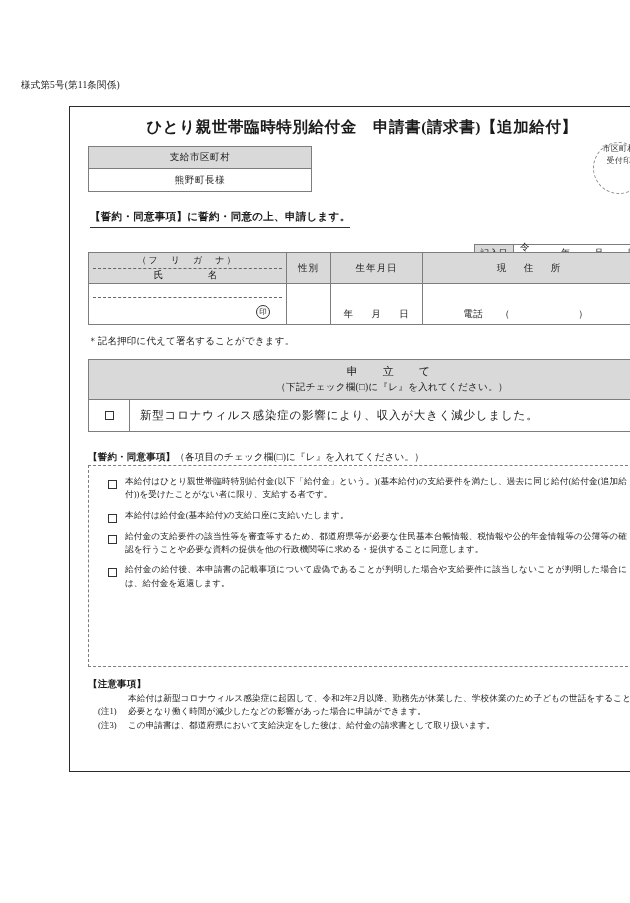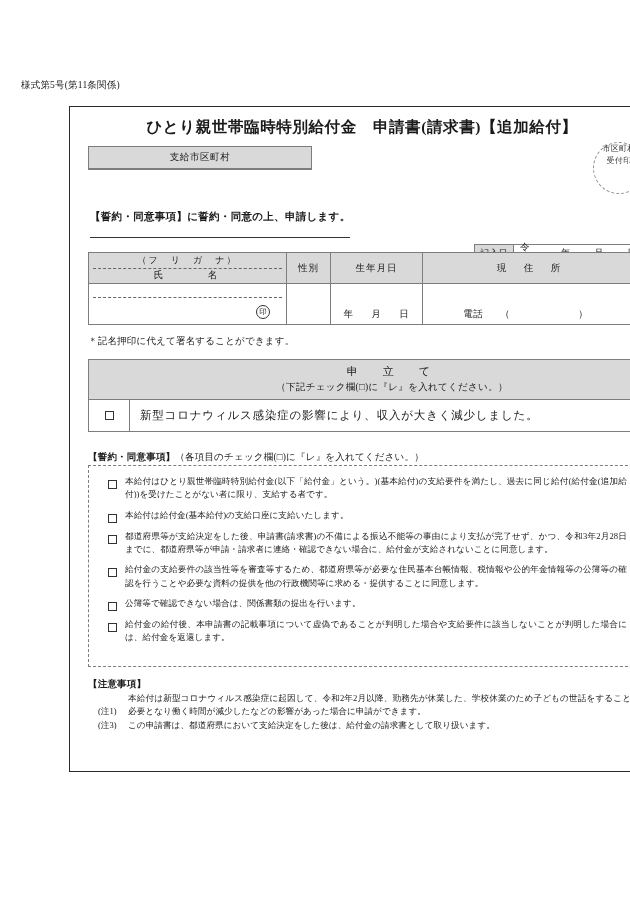--- a/index.html
+++ b/index.html
@@ -104,21 +104,21 @@
 
   
   .pledge-lead {
     position: absolute;
     left: 20px;
     top: 103px;
     font-size: 10.5px;
     font-weight: bold;
     letter-spacing: 0.3px;
     border-bottom: 1px solid #333;
-    padding-bottom: 13px;
+    padding-bottom: 3px;
     white-space: nowrap;
   }
 
   
   .date-strip {
     position: absolute;
     left: 404px;
     top: 137px;
     width: 164px;
     height: 19px;
@@ -394,20 +394,21 @@
 <div class="page">
 
   <div class="form-no">様式第5号(第11条関係)</div>
 
   <div class="frame">
 
     <div class="doc-title">ひとり親世帯臨時特別給付金　申請書(請求書)【追加給付】</div>
 
     <div class="muni-box">
       <div class="muni-row head">支給市区町村</div>
+      <div class="muni-row body">熊野町長様</div>
     </div>
 
     <div class="stamp">
       <span>市区町村</span>
       <span>受付印</span>
     </div>
 
     <div class="pledge-lead">【誓約・同意事項】に誓約・同意の上、申請します。</div>
 
     <div class="date-strip">
@@ -509,33 +510,21 @@
       <div class="pledge-item">
         <div class="cbwrap">
             <span class="cbox"></span>
           </div>
         <div class="ptxt">本給付は給付金(基本給付)の支給口座に支給いたします。</div>
       </div>
       <div class="pledge-item">
         <div class="cbwrap">
             <span class="cbox"></span>
           </div>
-        <div class="ptxt">都道府県等が支給決定をした後、申請書(請求書)の不備による振込不能等の事由により支払が完了せず、かつ、令和3年2月28日までに、都道府県等が申請・請求者に連絡・確認できない場合に、給付金が支給されないことに同意します。</div>
-      </div>
-      <div class="pledge-item">
-        <div class="cbwrap">
-            <span class="cbox"></span>
-          </div>
         <div class="ptxt">給付金の支給要件の該当性等を審査等するため、都道府県等が必要な住民基本台帳情報、税情報や公的年金情報等の公簿等の確認を行うことや必要な資料の提供を他の行政機関等に求める・提供することに同意します。</div>
-      </div>
-      <div class="pledge-item">
-        <div class="cbwrap">
-            <span class="cbox"></span>
-          </div>
-        <div class="ptxt">公簿等で確認できない場合は、関係書類の提出を行います。</div>
       </div>
       <div class="pledge-item">
         <div class="cbwrap">
             <span class="cbox"></span>
           </div>
         <div class="ptxt">給付金の給付後、本申請書の記載事項について虚偽であることが判明した場合や支給要件に該当しないことが判明した場合には、給付金を返還します。</div>
       </div>
     </div>
 
     <div class="notes-title">【注意事項】</div>

